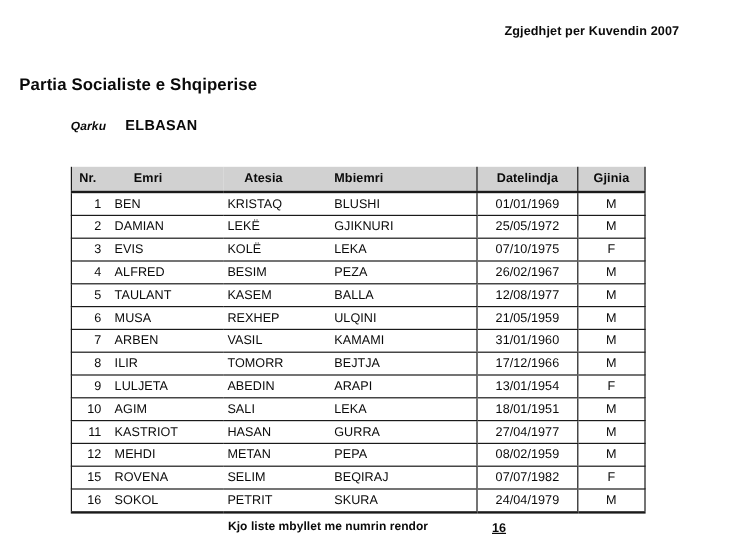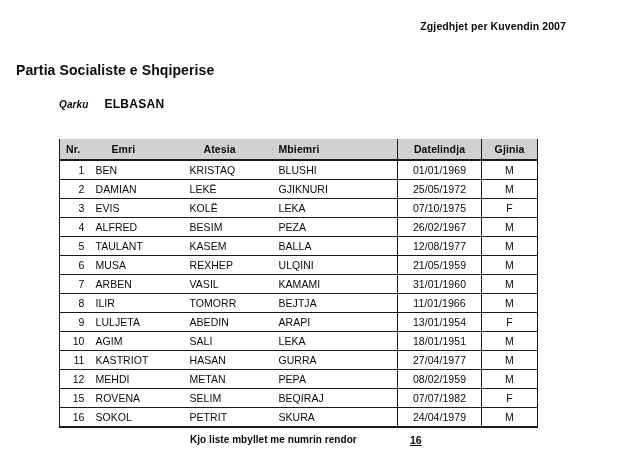--- a/index.html
+++ b/index.html
@@ -292,21 +292,21 @@
           <td class="col-atesia"><span class="hl">VASIL</span></td>
           <td class="col-mbiemri"><span class="hl">KAMAMI</span></td>
           <td class="col-date"><span class="hl">31/01/1960</span></td>
           <td class="col-gjinia"><span class="hl">M</span></td>
         </tr>
         <tr>
           <td class="col-nr"><span class="hl">8</span></td>
           <td class="col-emri"><span class="hl">ILIR</span></td>
           <td class="col-atesia"><span class="hl">TOMORR</span></td>
           <td class="col-mbiemri"><span class="hl">BEJTJA</span></td>
-          <td class="col-date"><span class="hl">11/01/1966</span></td>
+          <td class="col-date"><span class="hl">17/12/1966</span></td>
           <td class="col-gjinia"><span class="hl">M</span></td>
         </tr>
         <tr>
           <td class="col-nr"><span class="hl">9</span></td>
           <td class="col-emri"><span class="hl">LULJETA</span></td>
           <td class="col-atesia"><span class="hl">ABEDIN</span></td>
           <td class="col-mbiemri"><span class="hl">ARAPI</span></td>
           <td class="col-date"><span class="hl">13/01/1954</span></td>
           <td class="col-gjinia"><span class="hl">F</span></td>
         </tr>

